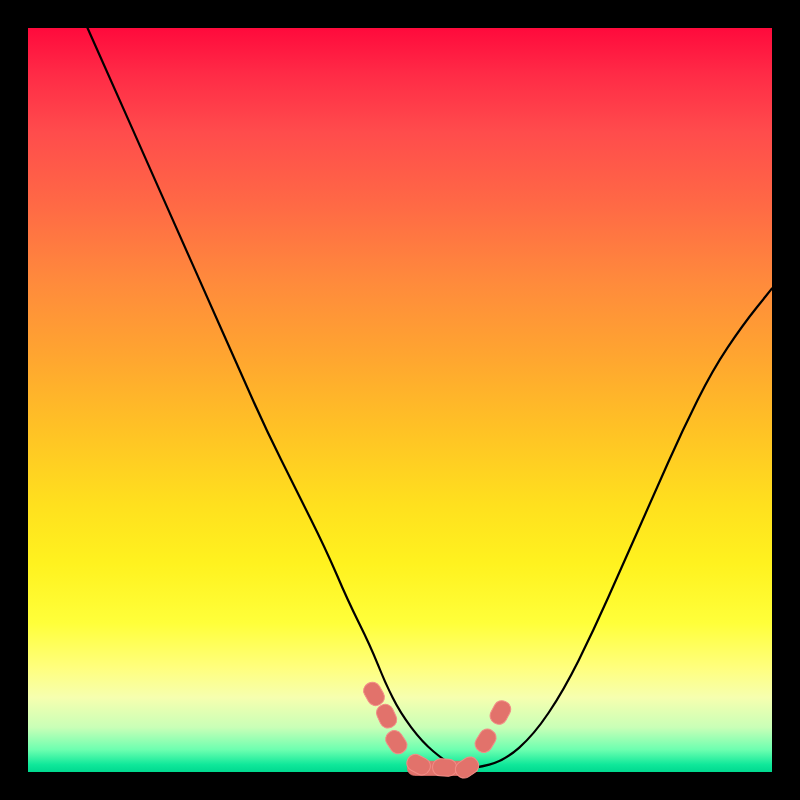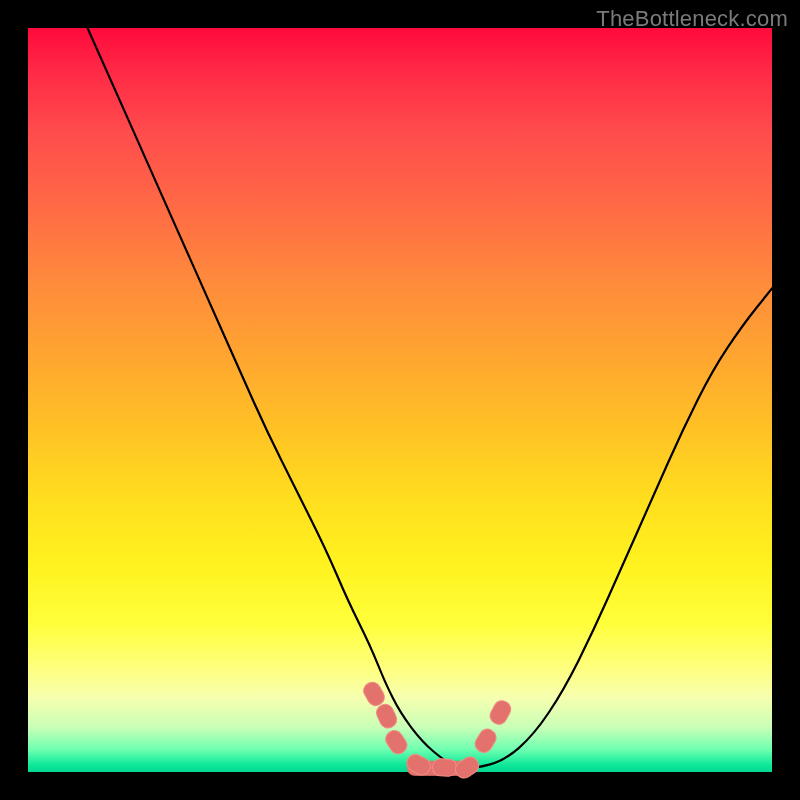--- a/index.html
+++ b/index.html
@@ -96,14 +96,13 @@
           <rect x="359.8" y="702.2" width="17" height="24" rx="8" ry="8" class="marker" transform="rotate(146.5 368.3 714.2)"></rect>
           <rect x="382.1" y="724.6" width="17" height="24" rx="8" ry="8" class="marker" transform="rotate(117.6 390.6 736.6)"></rect>
           <rect x="408.1" y="727.5" width="17" height="24" rx="8" ry="8" class="marker" transform="rotate(93.5 416.6 739.5)"></rect>
           <rect x="430.5" y="727.5" width="17" height="24" rx="8" ry="8" class="marker" transform="rotate(56.8 439.0 739.5)"></rect>
           <rect x="449.1" y="700.8" width="17" height="24" rx="8" ry="8" class="marker" transform="rotate(31.3 457.6 712.8)"></rect>
           <rect x="463.9" y="672.5" width="17" height="24" rx="8" ry="8" class="marker" transform="rotate(27.8 472.4 684.5)"></rect>
         </g>
     </svg>
   </div>
 
-  <div class="watermark">TheBottleneck.com</div>
 </div>
 
 </body></html>

